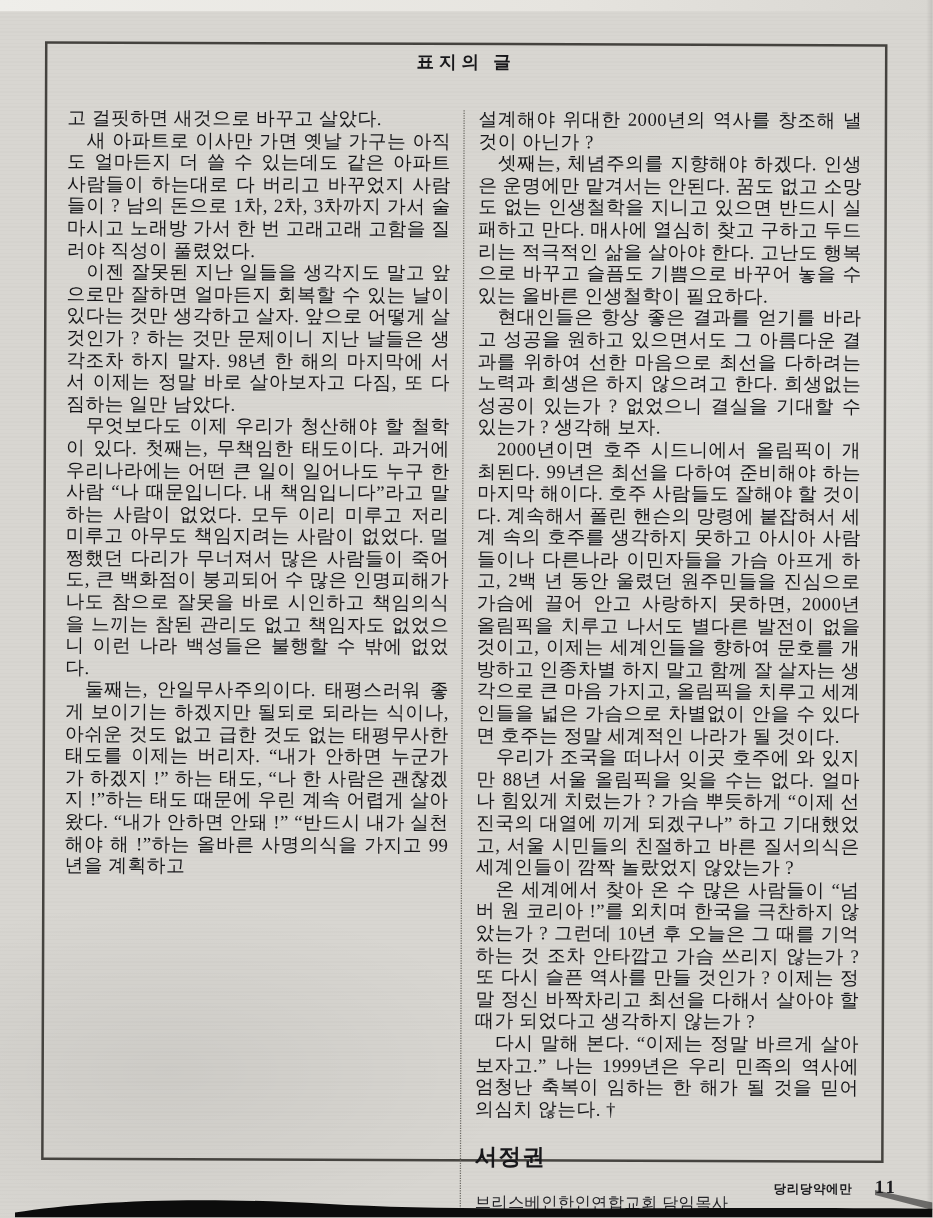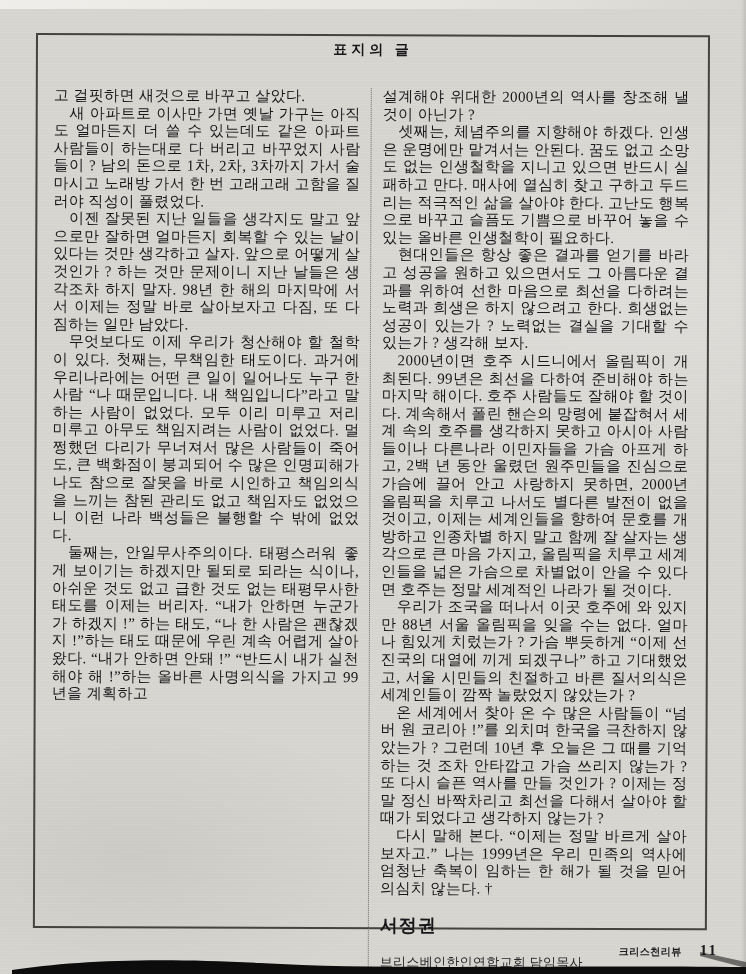--- a/index.html
+++ b/index.html
@@ -98,37 +98,37 @@
         <p class="cont">고 걸핏하면 새것으로 바꾸고 살았다.</p>
         <p>새 아파트로 이사만 가면 옛날 가구는 아직도 얼마든지 더 쓸 수 있는데도 같은 아파트 사람들이 하는대로 다 버리고 바꾸었지 사람들이 ? 남의 돈으로 1차, 2차, 3차까지 가서 술 마시고 노래방 가서 한 번 고래고래 고함을 질러야 직성이 풀렸었다.</p>
         <p>이젠 잘못된 지난 일들을 생각지도 말고 앞으로만 잘하면 얼마든지 회복할 수 있는 날이 있다는 것만 생각하고 살자. 앞으로 어떻게 살 것인가 ? 하는 것만 문제이니 지난 날들은 생각조차 하지 말자. 98년 한 해의 마지막에 서서 이제는 정말 바로 살아보자고 다짐, 또 다짐하는 일만 남았다.</p>
         <p>무엇보다도 이제 우리가 청산해야 할 철학이 있다. 첫째는, 무책임한 태도이다. 과거에 우리나라에는 어떤 큰 일이 일어나도 누구 한사람 “나 때문입니다. 내 책임입니다”라고 말하는 사람이 없었다. 모두 이리 미루고 저리 미루고 아무도 책임지려는 사람이 없었다. 멀쩡했던 다리가 무너져서 많은 사람들이 죽어도, 큰 백화점이 붕괴되어 수 많은 인명피해가 나도 참으로 잘못을 바로 시인하고 책임의식을 느끼는 참된 관리도 없고 책임자도 없었으니 이런 나라 백성들은 불행할 수 밖에 없었다.</p>
         <p>둘째는, 안일무사주의이다. 태평스러워 좋게 보이기는 하겠지만 될되로 되라는 식이나, 아쉬운 것도 없고 급한 것도 없는 태평무사한 태도를 이제는 버리자. “내가 안하면 누군가가 하겠지 !” 하는 태도, “나 한 사람은 괜찮겠지 !”하는 태도 때문에 우린 계속 어렵게 살아왔다. “내가 안하면 안돼 !” “반드시 내가 실천해야 해 !”하는 올바른 사명의식을 가지고 99년을 계획하고</p>
       </div>
 
       <div class="col right">
         <p class="cont">설계해야 위대한 2000년의 역사를 창조해 낼 것이 아닌가 ?</p>
         <p>셋째는, 체념주의를 지향해야 하겠다. 인생은 운명에만 맡겨서는 안된다. 꿈도 없고 소망도 없는 인생철학을 지니고 있으면 반드시 실패하고 만다. 매사에 열심히 찾고 구하고 두드리는 적극적인 삶을 살아야 한다. 고난도 행복으로 바꾸고 슬픔도 기쁨으로 바꾸어 놓을 수 있는 올바른 인생철학이 필요하다.</p>
-        <p>현대인들은 항상 좋은 결과를 얻기를 바라고 성공을 원하고 있으면서도 그 아름다운 결과를 위하여 선한 마음으로 최선을 다하려는 노력과 희생은 하지 않으려고 한다. 희생없는 성공이 있는가 ? 노력없는 결실을 기대할 수 있는가 ? 생각해 보자.</p>
+        <p>현대인들은 항상 좋은 결과를 얻기를 바라고 성공을 원하고 있으면서도 그 아름다운 결과를 위하여 선한 마음으로 최선을 다하려는 노력과 희생은 하지 않으려고 한다. 희생없는 성공이 있는가 ? 없었으니 결실을 기대할 수 있는가 ? 생각해 보자.</p>
         <p>2000년이면 호주 시드니에서 올림픽이 개최된다. 99년은 최선을 다하여 준비해야 하는 마지막 해이다. 호주 사람들도 잘해야 할 것이다. 계속해서 폴린 핸슨의 망령에 붙잡혀서 세계 속의 호주를 생각하지 못하고 아시아 사람들이나 다른나라 이민자들을 가슴 아프게 하고, 2백 년 동안 울렸던 원주민들을 진심으로 가슴에 끌어 안고 사랑하지 못하면, 2000년 올림픽을 치루고 나서도 별다른 발전이 없을 것이고, 이제는 세계인들을 향하여 문호를 개방하고 인종차별 하지 말고 함께 잘 살자는 생각으로 큰 마음 가지고, 올림픽을 치루고 세계인들을 넓은 가슴으로 차별없이 안을 수 있다면 호주는 정말 세계적인 나라가 될 것이다.</p>
         <p>우리가 조국을 떠나서 이곳 호주에 와 있지만 88년 서울 올림픽을 잊을 수는 없다. 얼마나 힘있게 치렀는가 ? 가슴 뿌듯하게 “이제 선진국의 대열에 끼게 되겠구나” 하고 기대했었고, 서울 시민들의 친절하고 바른 질서의식은 세계인들이 깜짝 놀랐었지 않았는가 ?</p>
         <p>온 세계에서 찾아 온 수 많은 사람들이 “넘버 원 코리아 !”를 외치며 한국을 극찬하지 않았는가 ? 그런데 10년 후 오늘은 그 때를 기억하는 것 조차 안타깝고 가슴 쓰리지 않는가 ? 또 다시 슬픈 역사를 만들 것인가 ? 이제는 정말 정신 바짝차리고 최선을 다해서 살아야 할 때가 되었다고 생각하지 않는가 ?</p>
         <p>다시 말해 본다. “이제는 정말 바르게 살아보자고.” 나는 1999년은 우리 민족의 역사에 엄청난 축복이 임하는 한 해가 될 것을 믿어 의심치 않는다. †</p>
 
         <div class="author">
           <div class="author-name">서정권</div>
           <div class="author-affiliation">브리스베인한인연합교회 담임목사</div>
         </div>
       </div>
 
     </div>
   </div>
 
   <div class="page-footer">
-    <span class="magazine-name">크리스천리뷰</span><span class="page-number">11</span>
+    <span class="magazine-name">당리당약에만</span><span class="page-number">11</span>
   </div>
 
   <svg class="scan-shadow" viewBox="0 0 746 22" xmlns="http://www.w3.org/2000/svg" aria-hidden="true">
     <path d="M 12 18 C 70 9, 150 5, 260 11 C 380 18, 520 13, 746 15 L 746 22 L 12 22 Z" fill="#0c0c0c"></path>
     <path d="M 700 0 L 746 10 L 746 16 L 700 4 Z" fill="rgba(20,20,20,0.55)"></path>
   </svg>
 
 </div>
 
 </body></html>

